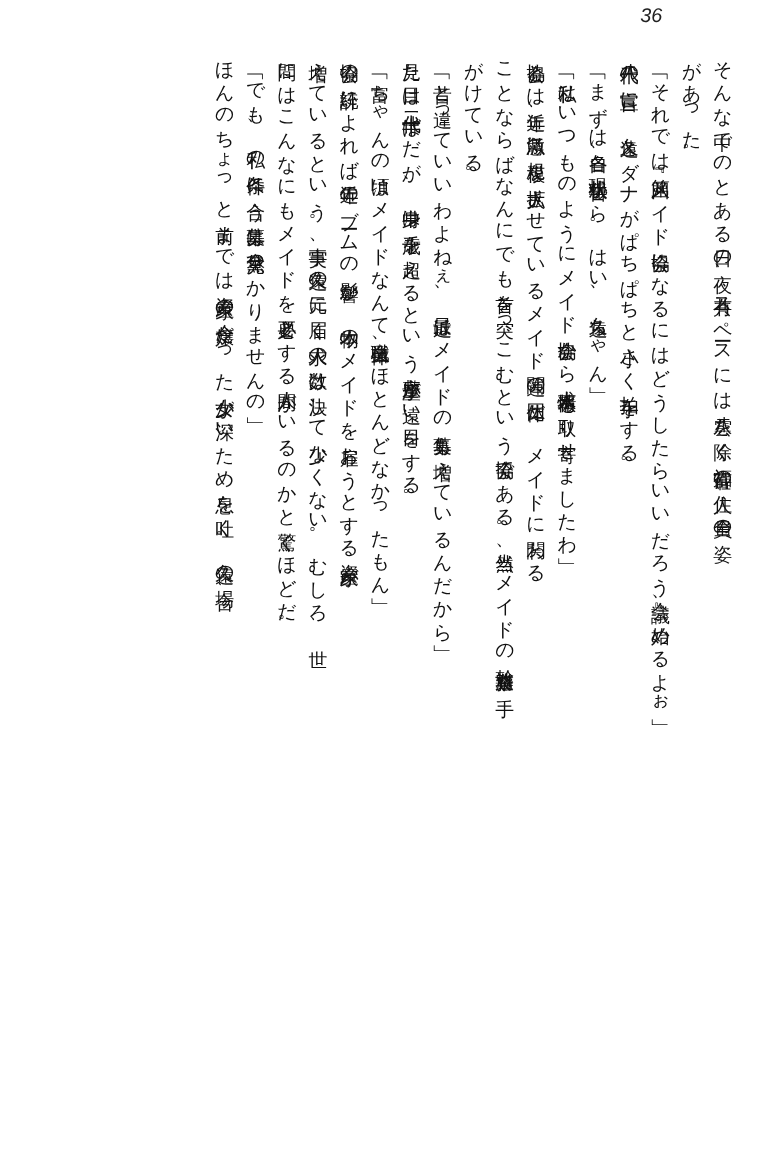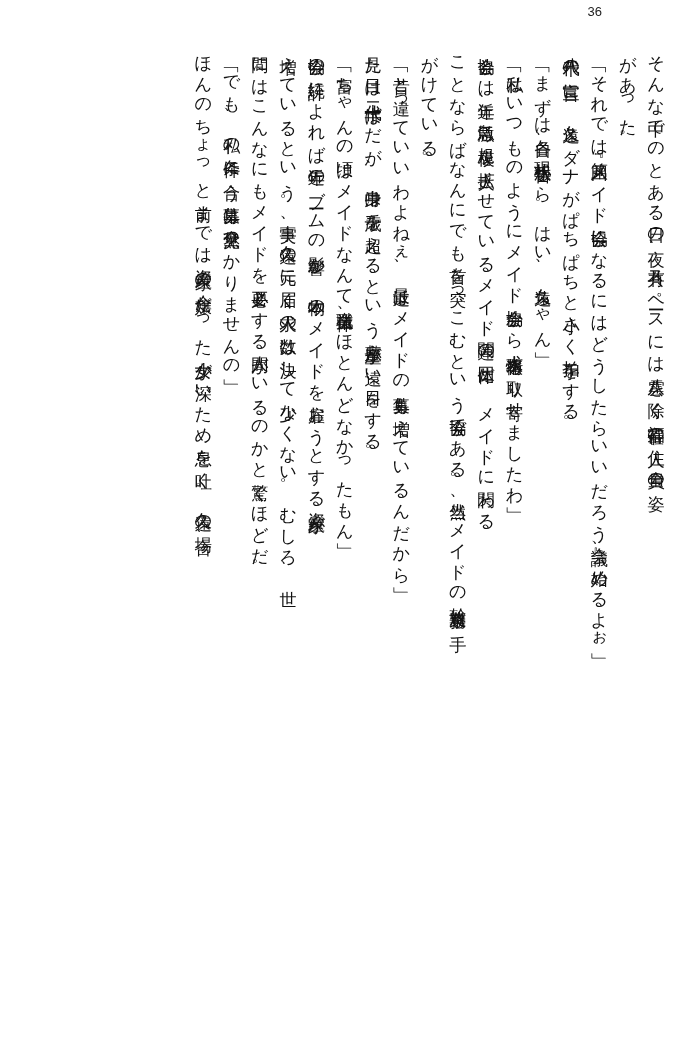--- a/index.html
+++ b/index.html
@@ -18,24 +18,25 @@
     position: relative;
     width: 690px;
     height: 1050px;
     box-sizing: border-box;
     background: #fff;
   }
   .page-number {
     position: absolute;
     top: 4px;
     right: 88px;
-    font-size: 13px;
+    font-size: 18px;
     font-family: "Liberation Sans", sans-serif;
     color: #222;
     letter-spacing: 0;
+    font-style: italic;
   }
   .body-text {
     position: absolute;
     top: 44px;
     right: 26px;
     bottom: 34px;
     left: 26px;
     display: flex;
     flex-direction: row-reverse;
     flex-wrap: wrap;

